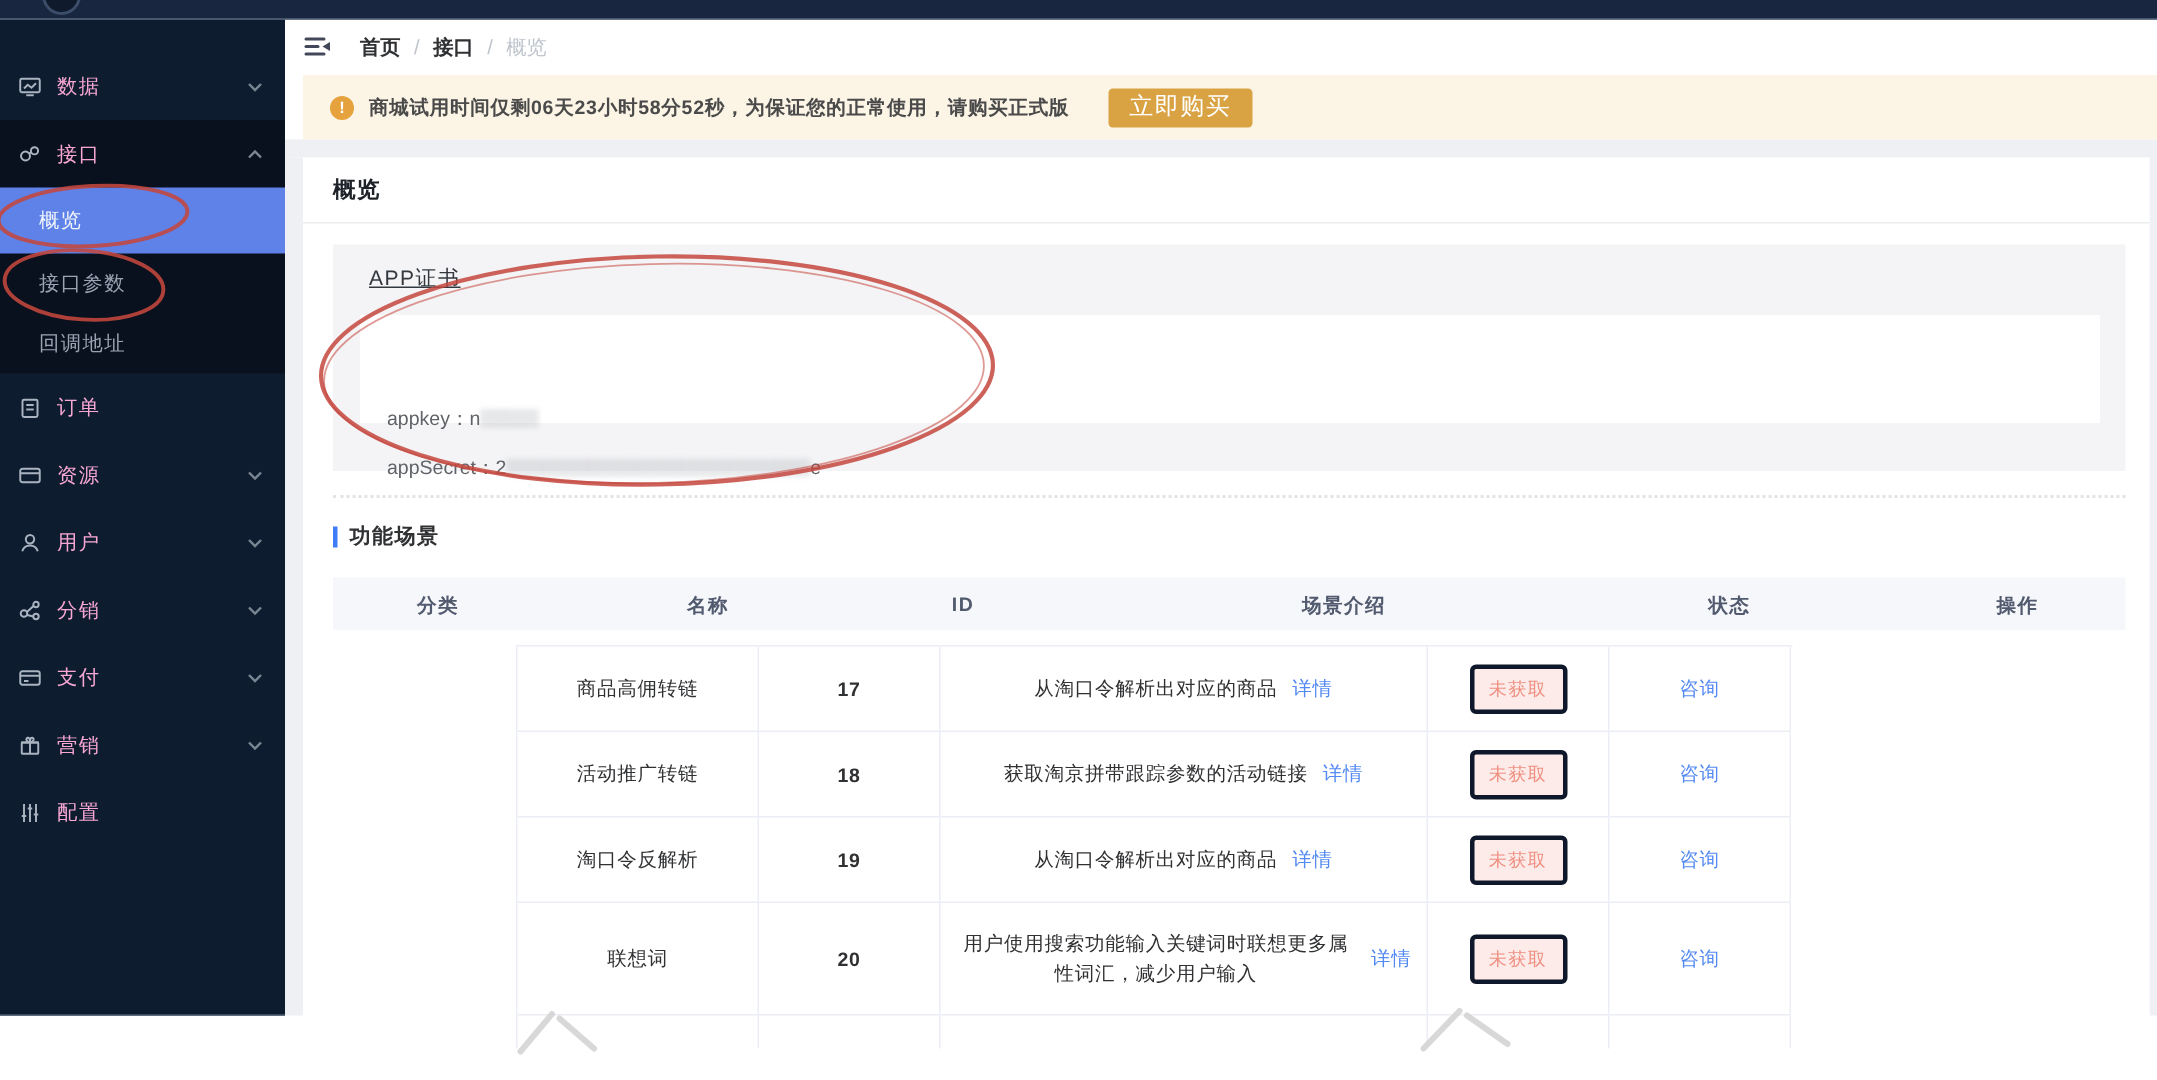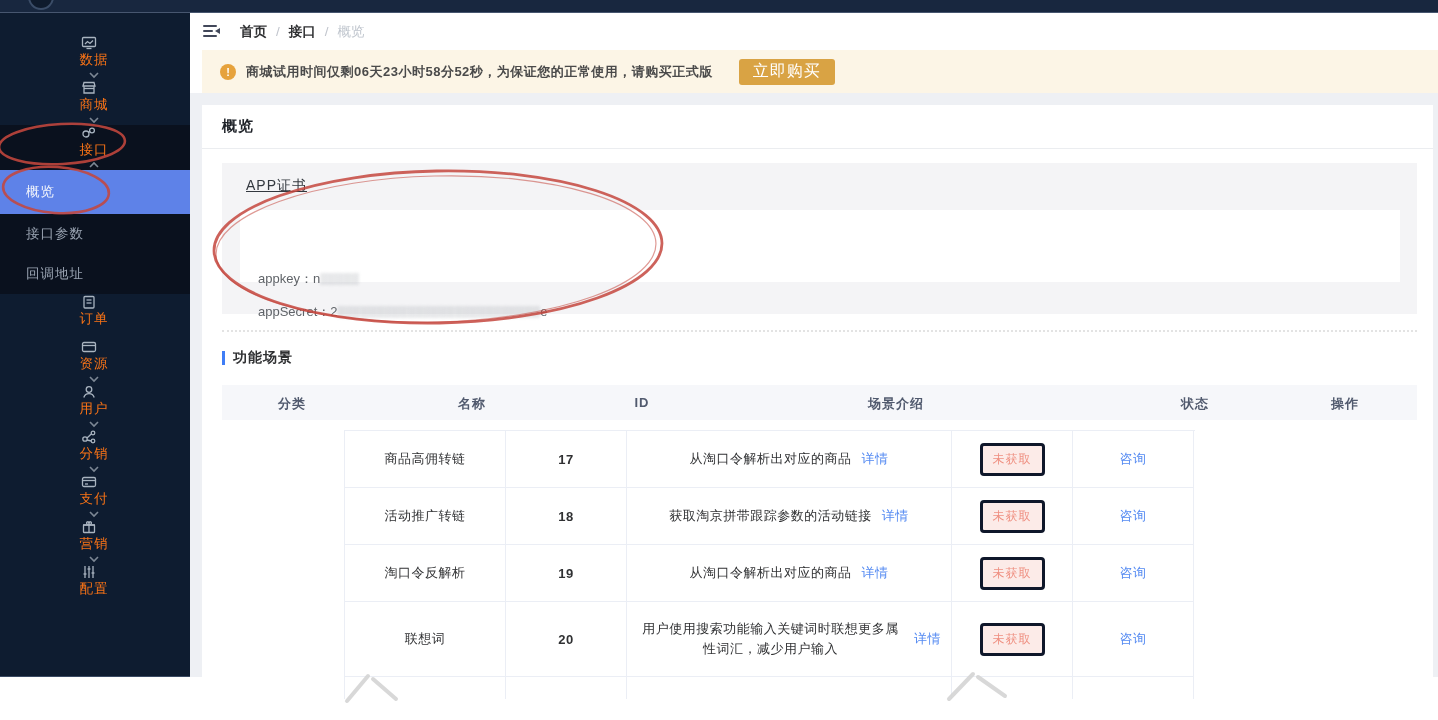--- a/index.html
+++ b/index.html
@@ -11,21 +11,21 @@
   .topstrip { position:absolute; left:0; top:0; width:1438px; height:13px;
     background:#18273f; border-bottom:1px solid #47566f; z-index:5; overflow:hidden; }
   .logo-circle { position:absolute; left:28px; top:-16px; width:26px; height:26px;
     border-radius:50%; border:2px solid #3b4d68; background:#0f1b2d; }
 
   
   .sidebar { position:absolute; left:0; top:13px; width:190px; height:664px;
     background:#0e1c30; border-bottom:1px solid #3a4a63; z-index:4; }
   .sidebar nav { padding-top:22px; }
   .s-item { height:45px; display:flex; align-items:center; padding:0 14px 0 12px;
-    color:#f97316; font-size:13.5px; cursor:pointer;flex-direction:column; }
+    color:#f9a8d4; font-size:13.5px; cursor:pointer; }
   .s-icon { width:16px; height:16px; display:inline-flex; margin-right:10px; flex:none; }
   .s-icon svg { width:16px; height:16px; stroke:#a9b4c0; fill:none; stroke-width:1.3; }
   .s-label { flex:1; letter-spacing:1px; }
   .s-chevron { width:12px; height:12px; display:inline-flex; }
   .s-chevron svg { width:12px; height:12px; stroke:#7c8794; fill:none; stroke-width:1.6; }
   .s-group { background:#0a111e; }
   .s-sub { height:40px; display:flex; align-items:center; padding-left:26px;
     color:#99a3b1; font-size:13.5px; letter-spacing:1px; cursor:pointer; }
   .s-sub.first { height:44px; }
   .s-sub.active { background:#5e82e8; color:#f2f5fb; }
@@ -120,35 +120,20 @@
           </svg>
       </span>
       <span class="s-label">数据</span>
       <span class="s-chevron">
           <svg viewBox="0 0 12 12">
             <polyline points="2,4 6,8 10,4"></polyline>
           </svg>
         </span>
     </div>
 
-    <div class="s-item">
-      <span class="s-icon">
-        <svg viewBox="0 0 16 16">
-            <path d="M2,6 L3,2.5 h10 L14,6 Z"></path>
-            <path d="M3,6 v7 h10 V6"></path>
-            <line x1="3" y1="8.5" x2="13" y2="8.5"></line>
-          </svg>
-      </span>
-      <span class="s-label">商城</span>
-      <span class="s-chevron">
-          <svg viewBox="0 0 12 12">
-            <polyline points="2,4 6,8 10,4"></polyline>
-          </svg>
-        </span>
-    </div>
 
     <div class="s-group">
       <div class="s-item">
         <span class="s-icon">
           <svg viewBox="0 0 16 16">
               <circle cx="5" cy="9" r="3"></circle>
               <circle cx="11" cy="5.5" r="2.4"></circle>
               <line x1="7.2" y1="7.4" x2="9.2" y2="6.4"></line>
             </svg>
         </span>
@@ -326,21 +311,21 @@
   <div class="section-head">
     <span class="section-bar"></span>
     <span class="section-title">功能场景</span>
   </div>
 
   <div class="t-head">
     <span style="left:70px">分类</span>
     <span style="left:250px">名称</span>
     <span style="left:420px">ID</span>
     <span style="left:674px">场景介绍</span>
-    <span style="left:973px">状态</span>
+    <span style="left:931px">状态</span>
     <span style="left:1123px">操作</span>
   </div>
 
   <div class="t-body">
 
     <div class="t-row r-std">
       <div class="t-cell c-name">商品高佣转链</div>
       <div class="t-cell c-id">17</div>
       <div class="t-cell c-desc">
         <span>从淘口令解析出对应的商品</span>

